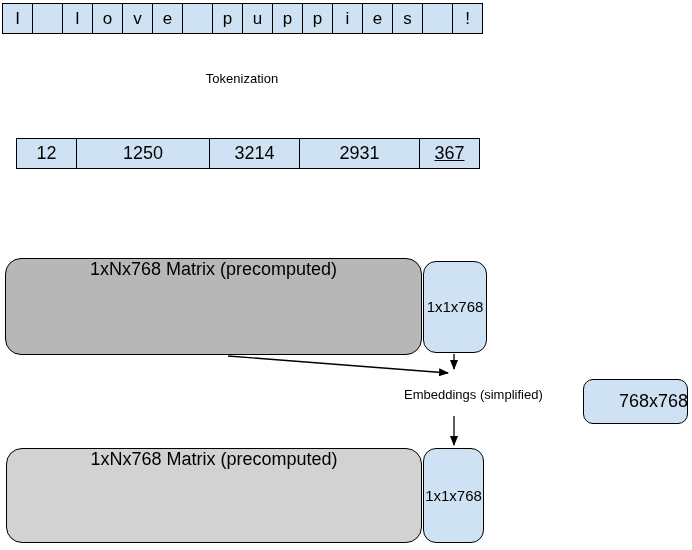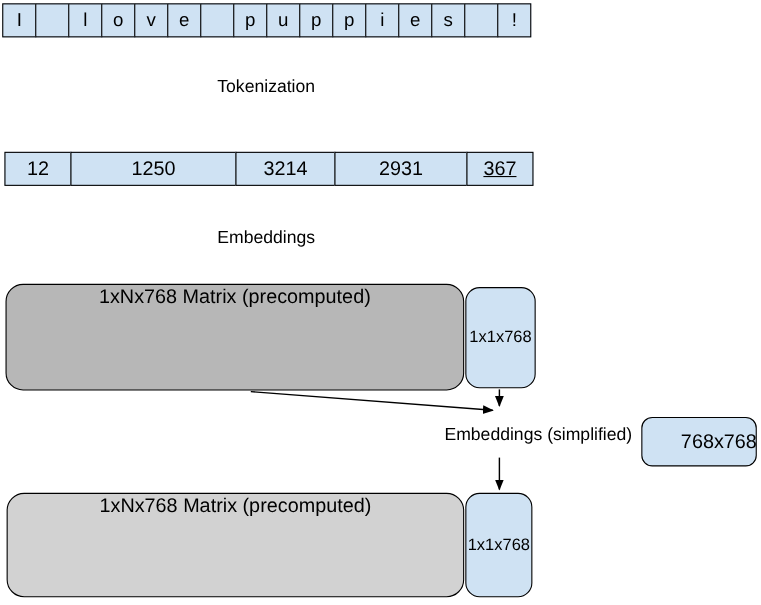--- a/index.html
+++ b/index.html
@@ -21,30 +21,30 @@
     background: #cfe2f3;
     display: flex;
     align-items: center;
     justify-content: center;
     margin-left: -1px;
   }
   .char-row .cell:first-child, .id-row .cell:first-child { margin-left: 0; }
   .tcell { width: 31px; height: 31px; font-size: 17px; }
 
   
-  .id-row { position: absolute; left: 4px; top: 138px; display: flex; }
+  .id-row { position: absolute; left: 16px; top: 138px; display: flex; }
   .id-cell { height: 31px; font-size: 18px; }
   .w-a { width: 61px; }
-  .w-b { width: 151px; }
+  .w-b { width: 134px; }
   .w-c { width: 91px; }
   .w-d { width: 121px; }
   .w-e { width: 61px; text-decoration: underline; }
 
   
-  .label { position: absolute; font-size: 16px; white-space: nowrap; }
+  .label { position: absolute; font-size: 13px; white-space: nowrap; }
   .tok-label { left: 2px; top: 71px; width: 480px; text-align: center; }
   .emb-label { left: 2px; top: 208px; width: 480px; text-align: center; }
   .attn-label { left: 404px; top: 387px; }
 
   
   .matrix {
     position: absolute;
     box-sizing: border-box;
     border: 1.5px solid #000;
     border-radius: 16px;
@@ -118,21 +118,20 @@
   <div class="label tok-label">Tokenization</div>
 
   <div class="id-row">
     <div class="cell id-cell w-a">12</div>
     <div class="cell id-cell w-b">1250</div>
     <div class="cell id-cell w-c">3214</div>
     <div class="cell id-cell w-d">2931</div>
     <div class="cell id-cell w-e">367</div>
   </div>
 
-  <div class="label emb-label">Embeddings</div>
 
   <div class="matrix matrix-top">
     <span>1xNx768 Matrix (precomputed)</span>
   </div>
 
   <div class="qbox qbox-top">
     <div>1x1x</div>
     <div>768</div>
   </div>
 

